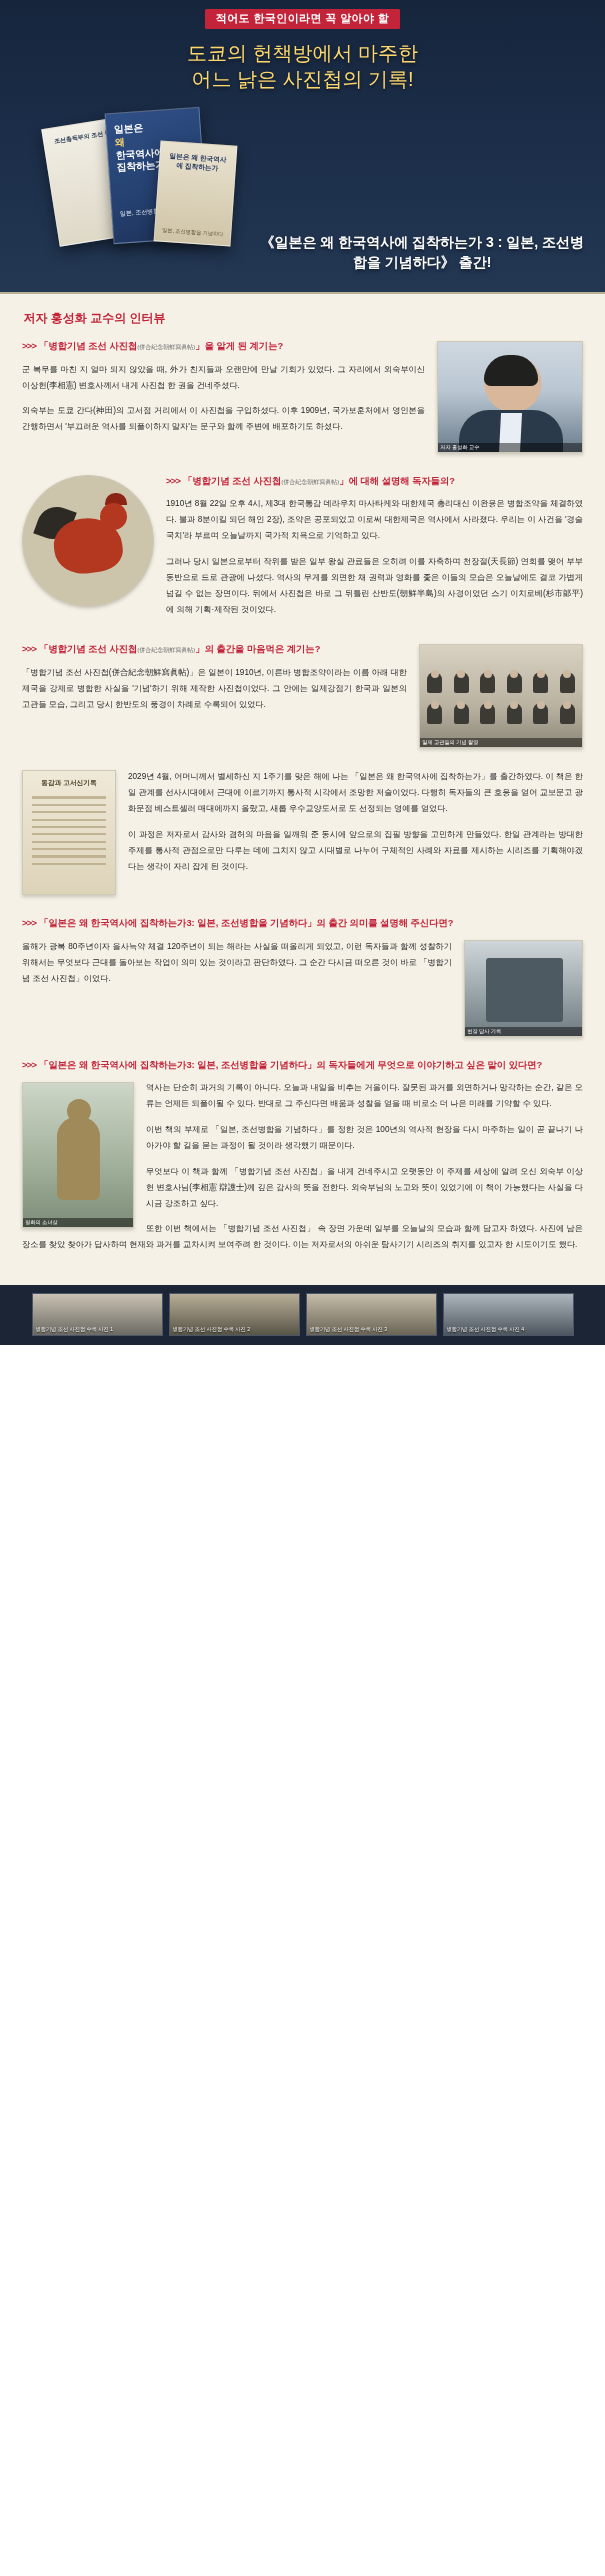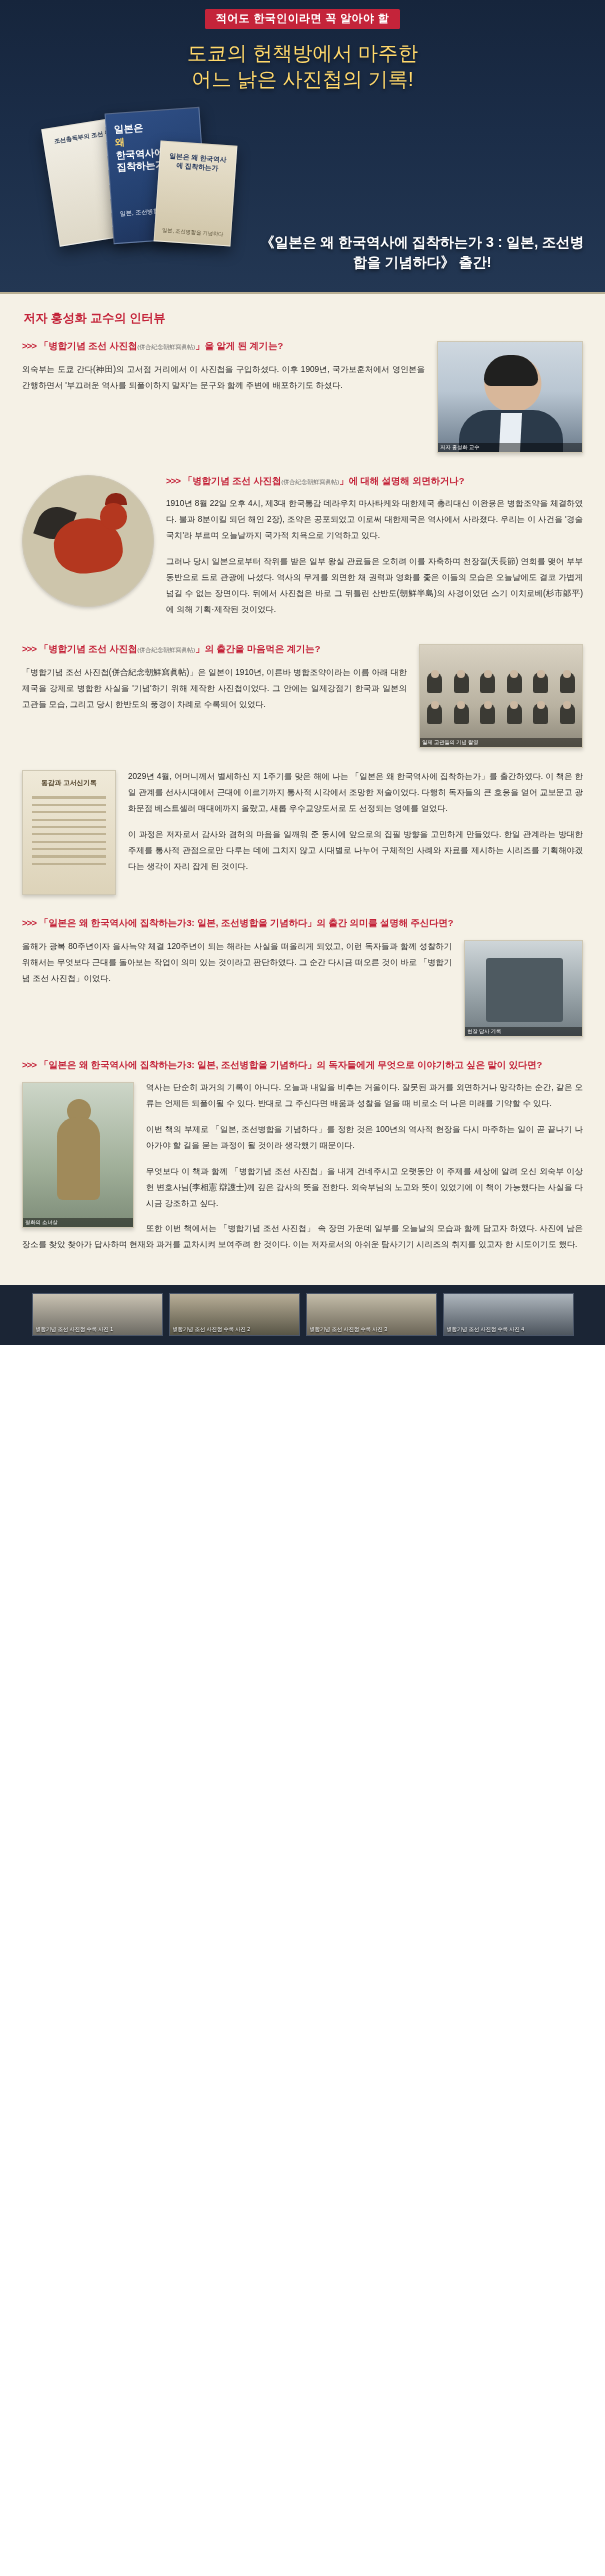--- a/index.html
+++ b/index.html
@@ -340,32 +340,33 @@
     <div class="sec">
       <div class="ph right photo-person">
         <div class="hair"></div>
         <div class="suit"></div>
         <div class="shirt"></div>
         <div class="cap">저자 홍성화 교수</div>
       </div>
       <div class="q">
         <span class="arrows">&gt;&gt;&gt;</span><span>「병합기념 조선 사진첩</span><span class="small">(併合紀念朝鮮寫眞帖)</span><span>」을 알게 된 계기는?</span>
       </div>
+      <p class="p">군 복무를 마친 지 얼마 되지 않았을 때, 外가 친지들과 오랜만에 만날 기회가 있었다. 그 자리에서 외숙부이신 이상헌(李相憲) 변호사께서 내게 사진첩 한 권을 건네주셨다.</p>
       <p class="p">외숙부는 도쿄 간다(神田)의 고서점 거리에서 이 사진첩을 구입하셨다. 이후 1909년, 국가보훈처에서 영인본을 간행하면서 '부끄러운 역사를 되풀이하지 말자'는 문구와 함께 주변에 배포하기도 하셨다.</p>
     </div>
 
     <div class="sec">
       <div class="ph left photo-rooster">
         <div class="tail"></div>
         <div class="body"></div>
         <div class="comb"></div>
         <div class="head"></div>
       </div>
       <div class="q">
-        <span class="arrows">&gt;&gt;&gt;</span><span>「병합기념 조선 사진첩</span><span class="small">(併合紀念朝鮮寫眞帖)</span><span>」에 대해 설명해 외면하거나?</span>
+        <span class="arrows">&gt;&gt;&gt;</span><span>「병합기념 조선 사진첩</span><span class="small">(併合紀念朝鮮寫眞帖)</span><span>」에 대해 설명해 독자들의?</span>
       </div>
       <p class="p">1910년 8월 22일 오후 4시, 제3대 한국통감 데라우치 마사타케와 대한제국 총리대신 이완용은 병합조약을 체결하였다. 불과 8분이킬 되던 해인 2장), 조약은 공포되었고 이로써 대한제국은 역사에서 사라졌다. 우리는 이 사건을 '경술국치'라 부르며 오늘날까지 국가적 치욕으로 기억하고 있다.</p>
       <p class="p">그러나 당시 일본으로부터 작위를 받은 일부 왕실 관료들은 오히려 이를 자축하며 천장절(天長節) 연회를 맺어 부부 동반으로 드로 관광에 나섰다. 역사의 무게를 외면한 채 권력과 영화를 좇은 이들의 모습은 오늘날에도 결코 가볍게 넘길 수 없는 장면이다. 뒤에서 사진첩은 바로 그 뒤틀린 산반도(朝鮮半島)의 사경이었던 스기 이치로베(杉市郞平)에 의해 기획·제작된 것이었다.</p>
     </div>
 
     <div class="sec">
       <div class="ph right photo-group">
         <div class="row r1">
             <span></span>
             <span></span>

